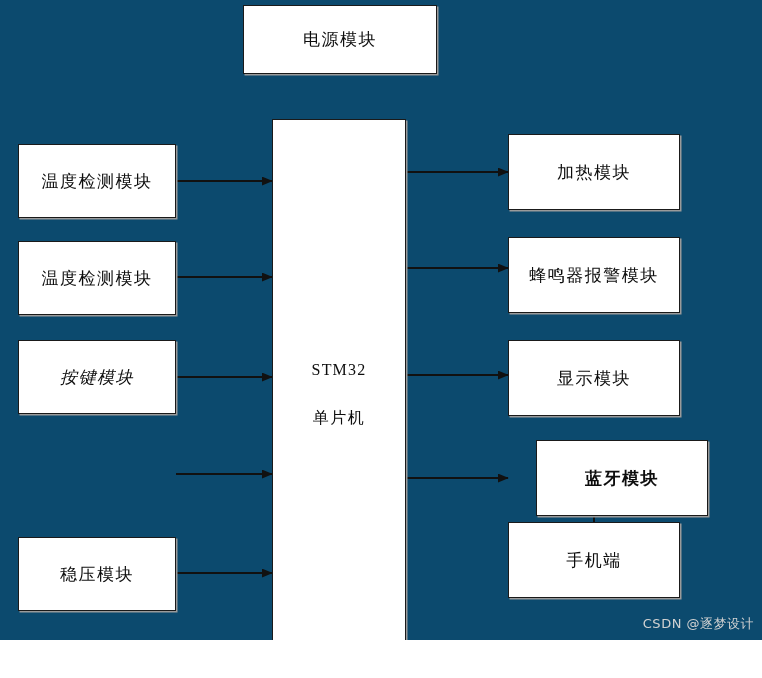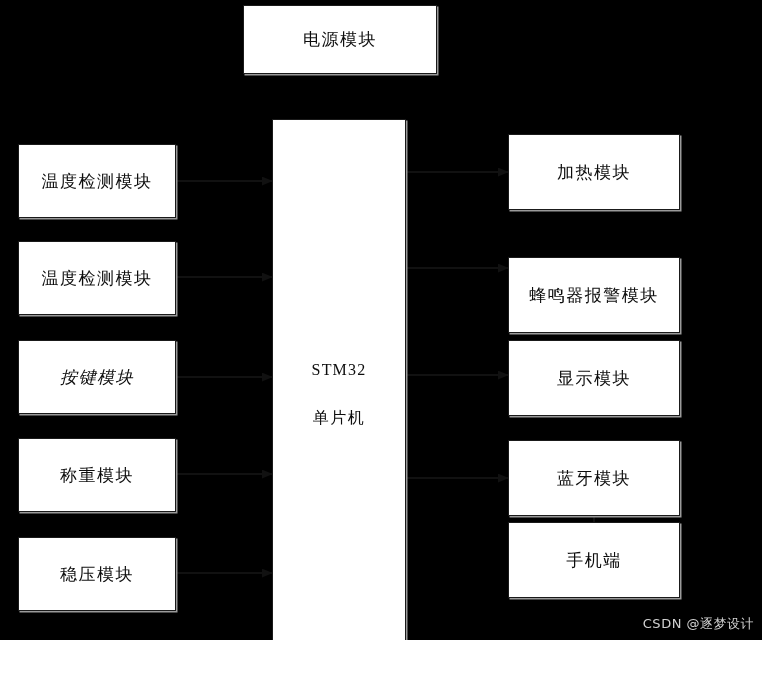--- a/index.html
+++ b/index.html
@@ -8,21 +8,21 @@
     padding: 0;
     background: #ffffff;
   }
   body {
     font-family: "DejaVu Sans", "Liberation Sans", sans-serif;
   }
   #canvas {
     position: relative;
     width: 762px;
     height: 640px;
-    background: #000000;
+    background: #0c4a6e;
     overflow: hidden;
   }
   .node {
     position: absolute;
     box-sizing: border-box;
     background: #ffffff;
     border: 1.4px solid #1a1a1a;
     box-shadow: 1.5px 1.5px 0 0 #9a9a9a;
     display: flex;
     align-items: center;
@@ -117,41 +117,38 @@
   </div>
 
   <div class="node" style="left:18px; top:241px; width:158px; height:74px;">
     <span class="label">温度检测模块</span>
   </div>
 
   <div class="node" style="left:18px; top:340px; width:158px; height:74px;font-style:italic;">
     <span class="label">按键模块</span>
   </div>
 
-  <div class="node" style="left:18px; top:438px; width:158px; height:74px;">
-    <span class="label">称重模块</span>
-  </div>
 
   <div class="node" style="left:18px; top:537px; width:158px; height:74px;justify-content:center;">
     <span class="label">稳压模块</span>
   </div>
 
   <div class="node" style="left:508px; top:134px; width:172px; height:76px;">
     <span class="label">加热模块</span>
   </div>
 
-  <div class="node" style="left:508px; top:237px; width:172px; height:76px;margin-top:20px;">
+  <div class="node" style="left:508px; top:237px; width:172px; height:76px;">
     <span class="label">蜂鸣器报警模块</span>
   </div>
 
   <div class="node" style="left:508px; top:340px; width:172px; height:76px;">
     <span class="label">显示模块</span>
   </div>
 
-  <div class="node" style="left:508px; top:440px; width:172px; height:76px;">
+  <div class="node" style="left:536px; top:440px; width:172px; height:76px;font-weight:bold;">
     <span class="label">蓝牙模块</span>
   </div>
 
   <div class="node" style="left:508px; top:522px; width:172px; height:76px;">
     <span class="label">手机端</span>
   </div>
 
   <div class="watermark">CSDN @逐梦设计</div>
 
 </div>

